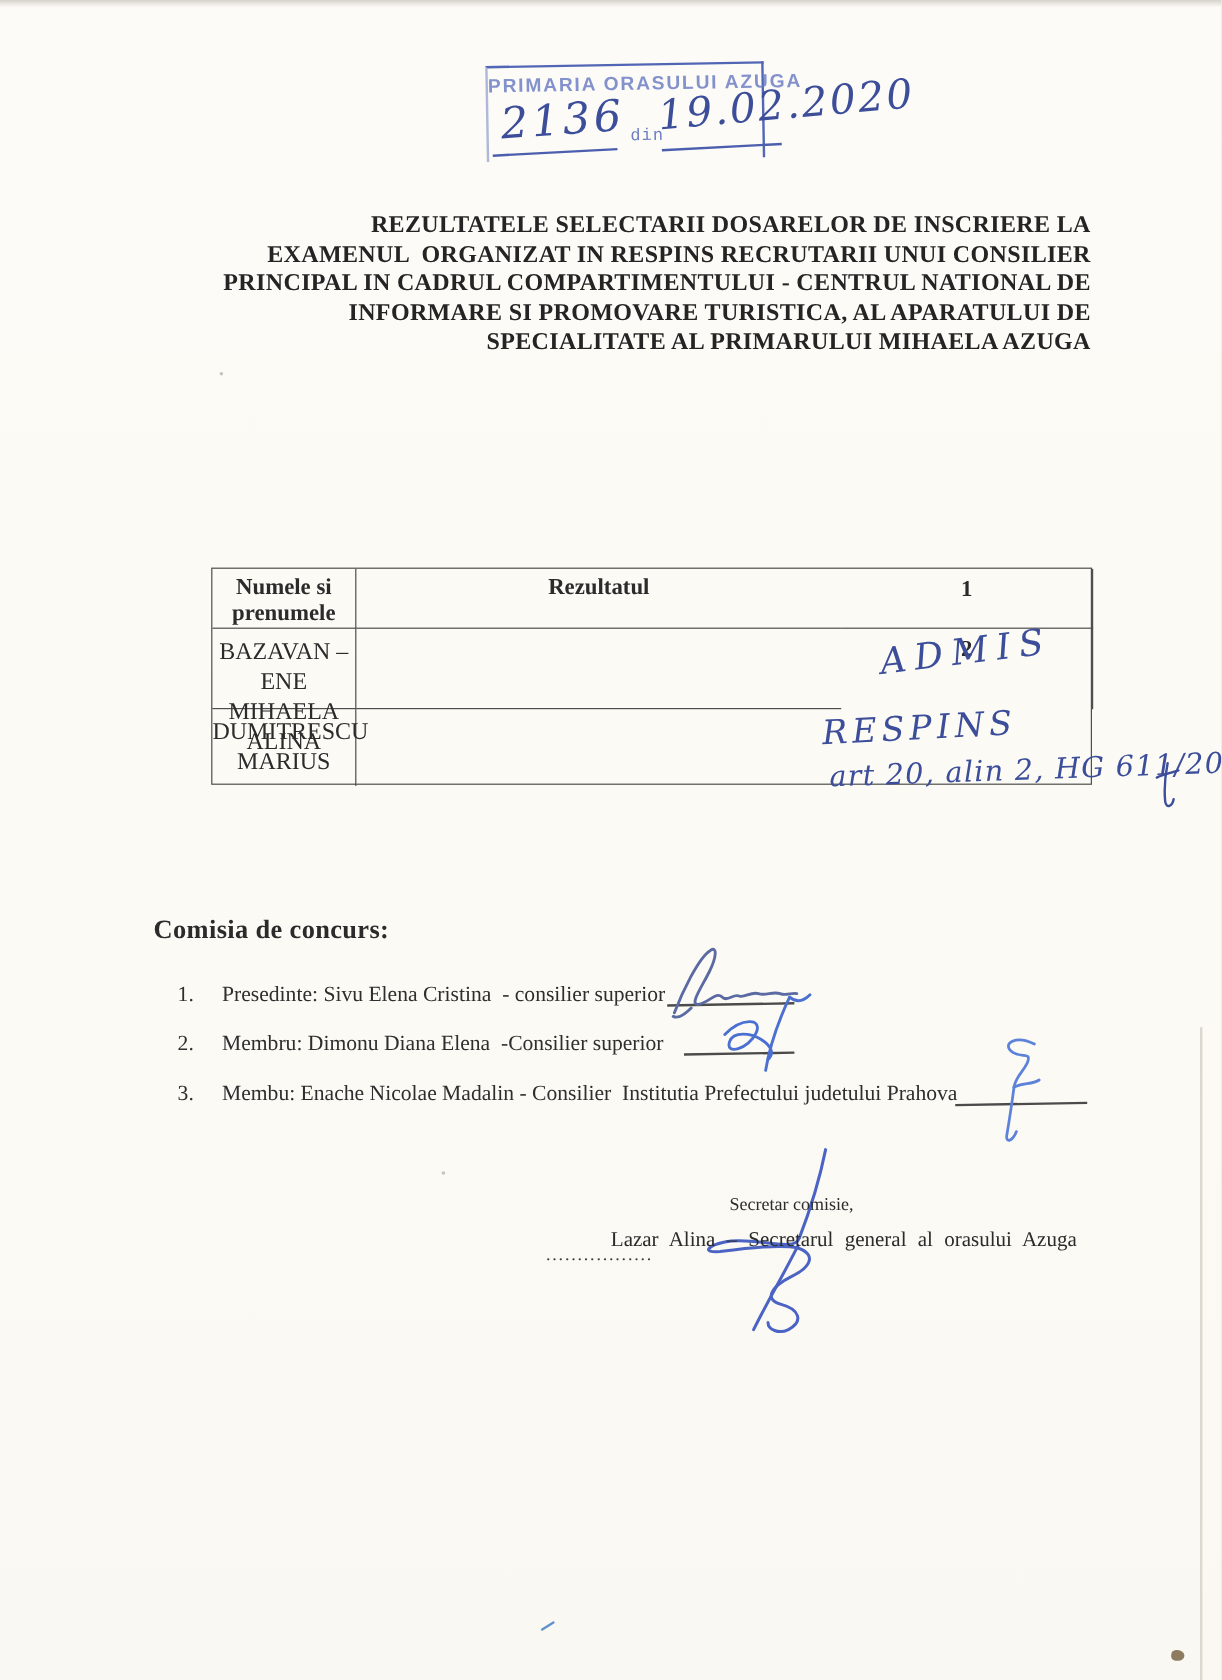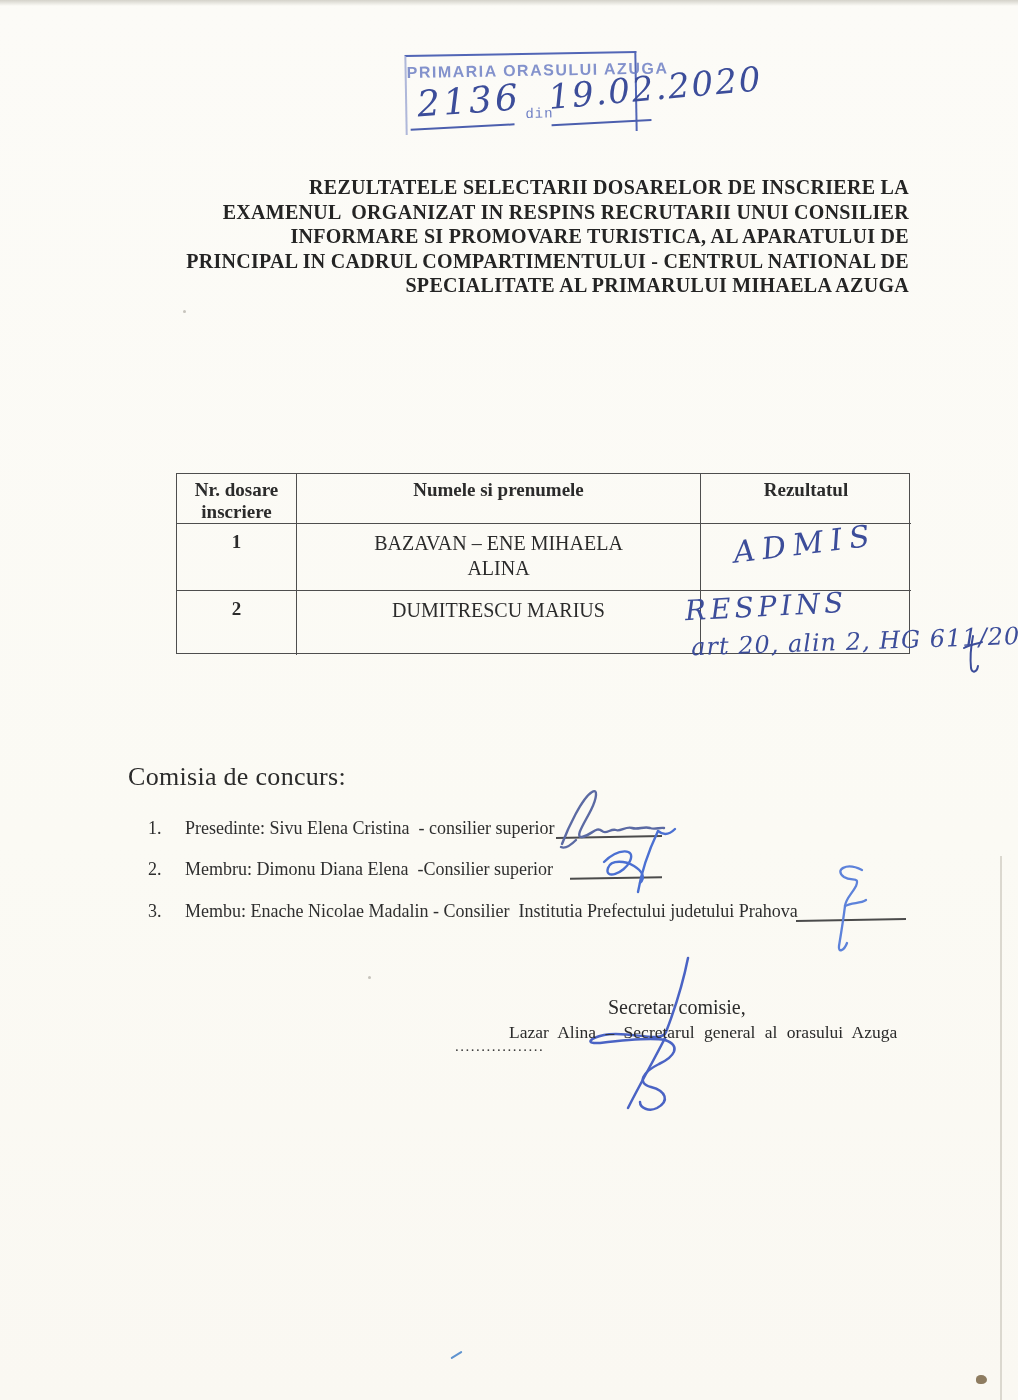--- a/index.html
+++ b/index.html
@@ -45,38 +45,38 @@
   .cell.last-col{border-right:none;text-align:center;}
   .cell.last-row{border-bottom:none;}
   .th{font-weight:bold;font-size:19px;line-height:22px;padding-top:5px;}
   .td-nr{font-weight:bold;font-size:19px;padding-top:7px;}
   .td-name{font-weight:normal;font-size:20px;line-height:25px;padding-top:7px;}
   .td-name .nm{max-width:300px;margin:0 auto;}
   .hw-admis{left:556px;top:52px;font-size:30px;letter-spacing:7px;transform:rotate(-7deg);white-space:nowrap;}
   .hw-respins{left:508px;top:116px;font-size:28px;letter-spacing:4px;transform:rotate(-3deg);white-space:nowrap;}
   .hw-note{left:514px;top:153px;font-size:24px;letter-spacing:1px;transform:rotate(-2deg);white-space:nowrap;}
   
-  .commission-heading{left:128px;top:762px;font-size:26px;font-weight:normal;letter-spacing:.3px;}
+  .commission-heading{left:128px;top:762px;font-size:22px;font-weight:bold;letter-spacing:.3px;}
   .member{left:148px;width:780px;display:flex;font-size:18px;color:#2e2e2e;}
   .member .no{width:37px;flex:0 0 37px;}
   .member .txt{white-space:pre-wrap;}
   .m1{top:818px;}
   .m2{top:859px;}
   .m3{top:901px;}
   .rule{height:1.5px;background:#4b4b4b;transform:rotate(-1deg);}
   .u1{left:556px;top:836px;width:106px;}
   .u2{left:570px;top:877px;width:92px;}
   .u3{left:796px;top:919px;width:110px;}
   svg.sig{overflow:visible;}
   .s1{left:552px;top:788px;}
   .s2{left:578px;top:828px;}
   .s3{left:812px;top:860px;}
   .s4{left:562px;top:956px;}
   
-  .sec-role{left:608px;top:996px;font-size:20px;}
+  .sec-role{left:608px;top:996px;font-size:15px;}
   .sec-name{left:509px;top:1022px;font-size:17.5px;word-spacing:5px;white-space:nowrap;}
   .sec-dots{left:455px;top:1038px;font-size:15px;letter-spacing:1.5px;color:#3a3a3a;}
   
   .edge-line{left:1000px;top:856px;width:2px;height:544px;background:#dbd8cf;}
   .speck{background:#9a988e;border-radius:50%;opacity:.55;}
   .sp1{left:183px;top:310px;width:3px;height:3px;}
   .sp2{left:368px;top:976px;width:3px;height:3px;}
   .speck-brown{left:976px;top:1375px;width:11px;height:9px;background:#7a6647;
     border-radius:45% 55% 50% 40%;opacity:.85;}
   .check-blue{left:450px;top:1354px;width:13px;height:2px;background:#5f93cf;
@@ -94,27 +94,26 @@
     <span class="abs hw stamp-number">2136</span>
     <div class="abs stamp-underline1"></div>
     <span class="abs stamp-din">din</span>
     <div class="abs stamp-underline2"></div>
     <span class="abs hw stamp-date">19.02.2020</span>
   </div>
 
   <div class="abs title">
     <div>REZULTATELE SELECTARII DOSARELOR DE INSCRIERE LA</div>
     <div>EXAMENUL  ORGANIZAT IN RESPINS RECRUTARII UNUI CONSILIER</div>
+    <div>PRINCIPAL IN CADRUL COMPARTIMENTULUI - CENTRUL NATIONAL DE</div>
     <div>INFORMARE SI PROMOVARE TURISTICA, AL APARATULUI DE</div>
-    <div>PRINCIPAL IN CADRUL COMPARTIMENTULUI - CENTRUL NATIONAL DE</div>
     <div>SPECIALITATE AL PRIMARULUI MIHAELA AZUGA</div>
   </div>
 
   <div class="abs results-table">
-    <div class="cell th">Nr. dosare inscriere</div>
     <div class="cell th">Numele si prenumele</div>
     <div class="cell th last-col">Rezultatul</div>
 
     <div class="cell td-nr">1</div>
     <div class="cell td-name">
       <div class="nm">BAZAVAN – ENE MIHAELA ALINA</div>
     </div>
     <div class="cell last-col"></div>
 
     <div class="cell td-nr last-row">2</div>

